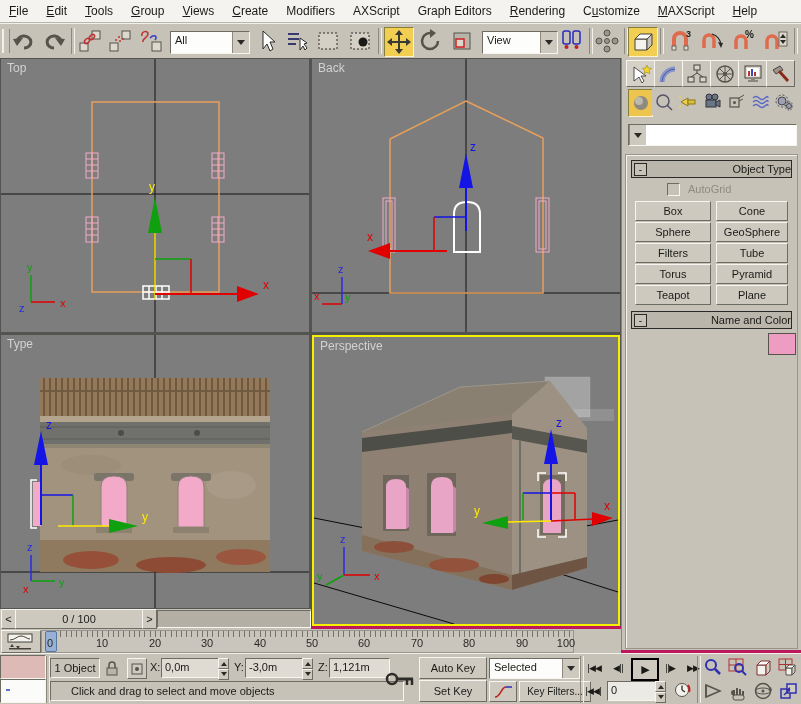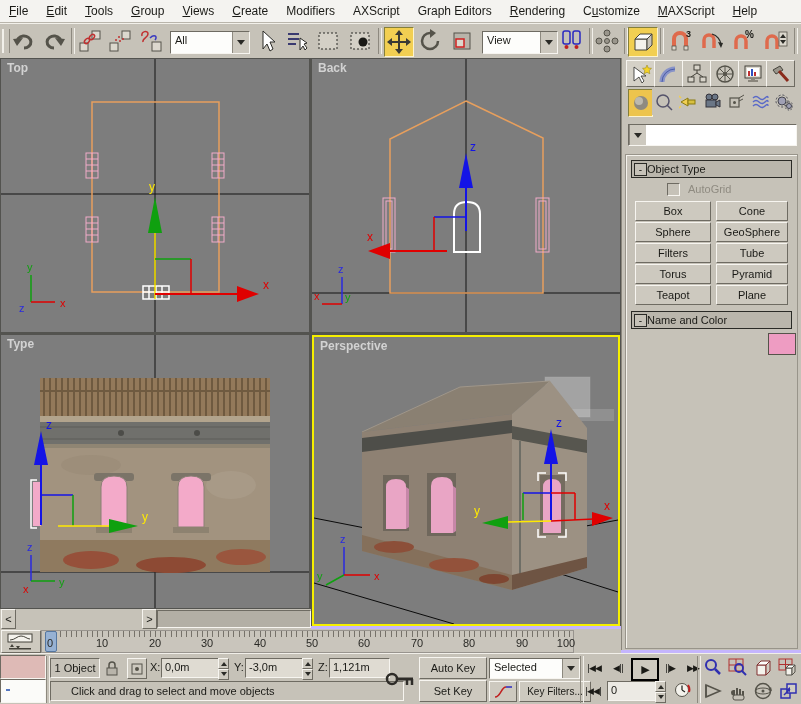--- a/index.html
+++ b/index.html
@@ -1,16 +1,16 @@
 <!DOCTYPE html>
 <html><head>
 <meta charset="utf-8">
 <style>
   html,body{margin:0;padding:0;background:#8a8a8a;}
-  #app{position:relative;width:801px;height:704px;background:#c4b5fd;overflow:hidden;
+  #app{position:relative;width:801px;height:704px;background:#be185d;overflow:hidden;
        font-family:"Liberation Sans",sans-serif;font-size:11px;color:#1a1a16;}
   .abs{position:absolute;}
   
   #menubar{left:0;top:0;width:801px;height:22px;background:#f4f3f0;border-bottom:1px solid #b9b5ab;
            display:flex;align-items:center;font-size:12px;}
   .menu-item{padding:0 9px;line-height:21px;cursor:default;white-space:nowrap;}
   .menu-item .accel{text-decoration:underline;}
   
   #toolbar{left:0;top:23px;width:801px;height:35px;background:#c6c2b8;border-top:1px solid #f2f0ea;}
   .tbtn{position:absolute;top:3px;width:28px;height:28px;display:flex;align-items:center;justify-content:center;background:#c6c2b8;}
@@ -18,21 +18,21 @@
   .tsep{position:absolute;top:4px;width:2px;height:26px;border-left:1px solid #8d897f;border-right:1px solid #f2f0ea;}
   .handle{position:absolute;left:2px;top:5px;width:5px;height:24px;
           border-left:2px solid #f2f0ea;border-right:2px solid #8d897f;}
   .combo{position:absolute;top:7px;height:21px;display:flex;border:1px solid;border-color:#6e6b62 #f7f5f0 #f7f5f0 #6e6b62;background:#fff;}
   .combo .cfield{flex:1;padding:2px 4px;font-size:11px;background:#fdfdfb;overflow:hidden;white-space:nowrap;}
   .combo .cbtn{width:16px;background:#cdc9bf;border-left:1px solid #8d897f;display:flex;align-items:center;justify-content:center;}
   .arr-dn{width:0;height:0;border:4px solid transparent;border-top:5px solid #2a2a26;margin-top:4px;}
   
   #vports{left:0;top:58px;width:621px;height:568px;background:#53534f;}
   .vp{position:absolute;background:#7d7d7d;}
-  .vp-label{position:absolute;left:6px;top:2px;color:#d2d2d2;font-size:12px;font-weight:bold;}
+  .vp-label{position:absolute;left:6px;top:2px;color:#d2d2d2;font-size:12px;}
   #vp-persp{border:2px solid #f6ef00;}
   
   #timeslider{left:0;top:609px;width:311px;height:20px;background:#c6c2b8;}
   #trackbar{left:0;top:629px;width:621px;height:24px;background:#c6c2b8;}
   .raised{background:#cdc9bf;border:1px solid;border-color:#f7f5f0 #6e6b62 #6e6b62 #f7f5f0;}
   .sunken{border:1px solid;border-color:#6e6b62 #f7f5f0 #f7f5f0 #6e6b62;}
   #ruler{position:absolute;left:41px;top:1px;width:531px;height:21px;background:#c9c5bc;
          border:1px solid #98948e;
          background-image:repeating-linear-gradient(90deg,#76726a 0,#76726a 1px,transparent 1px,transparent 5.24px);
          background-size:525px 6px;background-repeat:no-repeat;background-position:8px 0;}
@@ -54,21 +54,21 @@
   #cmdpanel{left:621px;top:58px;width:180px;height:592px;background:#c6c2b8;border-left:1px solid #8a867c;}
   .tab{position:absolute;top:2px;width:27px;height:25px;background:#c9c5bb;border:1px solid;border-color:#f7f5f0 #6e6b62 #6e6b62 #f7f5f0;
        display:flex;align-items:center;justify-content:center;}
   .subbtn{position:absolute;top:31px;width:23px;height:26px;background:#c6c2b8;display:flex;align-items:center;justify-content:center;}
   .subbtn.active{background:#edc44d;border:1px solid;border-color:#857f3a #fdf4cf #fdf4cf #857f3a;}
   #groupbox{position:absolute;left:3px;top:96px;width:171px;height:493px;border:1px solid #98948a;box-shadow:inset 1px 1px 0 #f4f2ec;}
   .rollout-hd{position:absolute;left:5px;width:159px;height:16px;background:#bab6ac;border:1px solid #2a2a26;
               display:flex;align-items:center;}
   .rollout-hd .minus{width:11px;height:11px;margin-left:2px;background:#c6c2b8;border:1px solid #2a2a26;
                      display:flex;align-items:center;justify-content:center;font-size:10px;line-height:9px;}
-  .rollout-hd .rtitle{flex:1;text-align:left;font-size:11px;}
+  .rollout-hd .rtitle{flex:1;text-align:right;font-size:11px;}
   .objbtn{position:absolute;height:18px;background:#cdc9bf;border:1px solid;border-color:#f7f5f0 #6e6b62 #6e6b62 #f7f5f0;
           display:flex;align-items:center;justify-content:center;font-size:11px;}
   .grayed{color:#8f8b81;}
   svg{display:block;}
   text{font-family:"Liberation Sans",sans-serif;}
 </style>
 </head>
 <body>
 
 <div id="app">
@@ -487,20 +487,23 @@
         </g>
       </svg>
       <div class="vp-label">Perspective</div>
     </div>
   </div>
 
   <div id="timeslider" class="abs">
     <div class="raised sbtn" style="left:1px;top:0;width:13px;height:18px">
         <span>&lt;</span>
       </div>
+    <div class="raised sbtn" style="left:15px;top:0;width:126px;height:18px">
+        <span>0 / 100</span>
+      </div>
     <div class="raised sbtn" style="left:142px;top:0;width:13px;height:18px">
         <span>&gt;</span>
       </div>
     <div class="sunken" style="position:absolute;left:157px;top:1px;width:152px;height:16px;background:#b3afa5"></div>
   </div>
 
   <div id="trackbar" class="abs">
     <div class="raised sbtn" style="left:1px;top:1px;width:38px;height:21px">
       <svg width="28" height="17" viewBox="0 0 28 17">
           <rect x="1" y="1" width="24" height="8" fill="#f4f2ec" stroke="#44423a"></rect>

